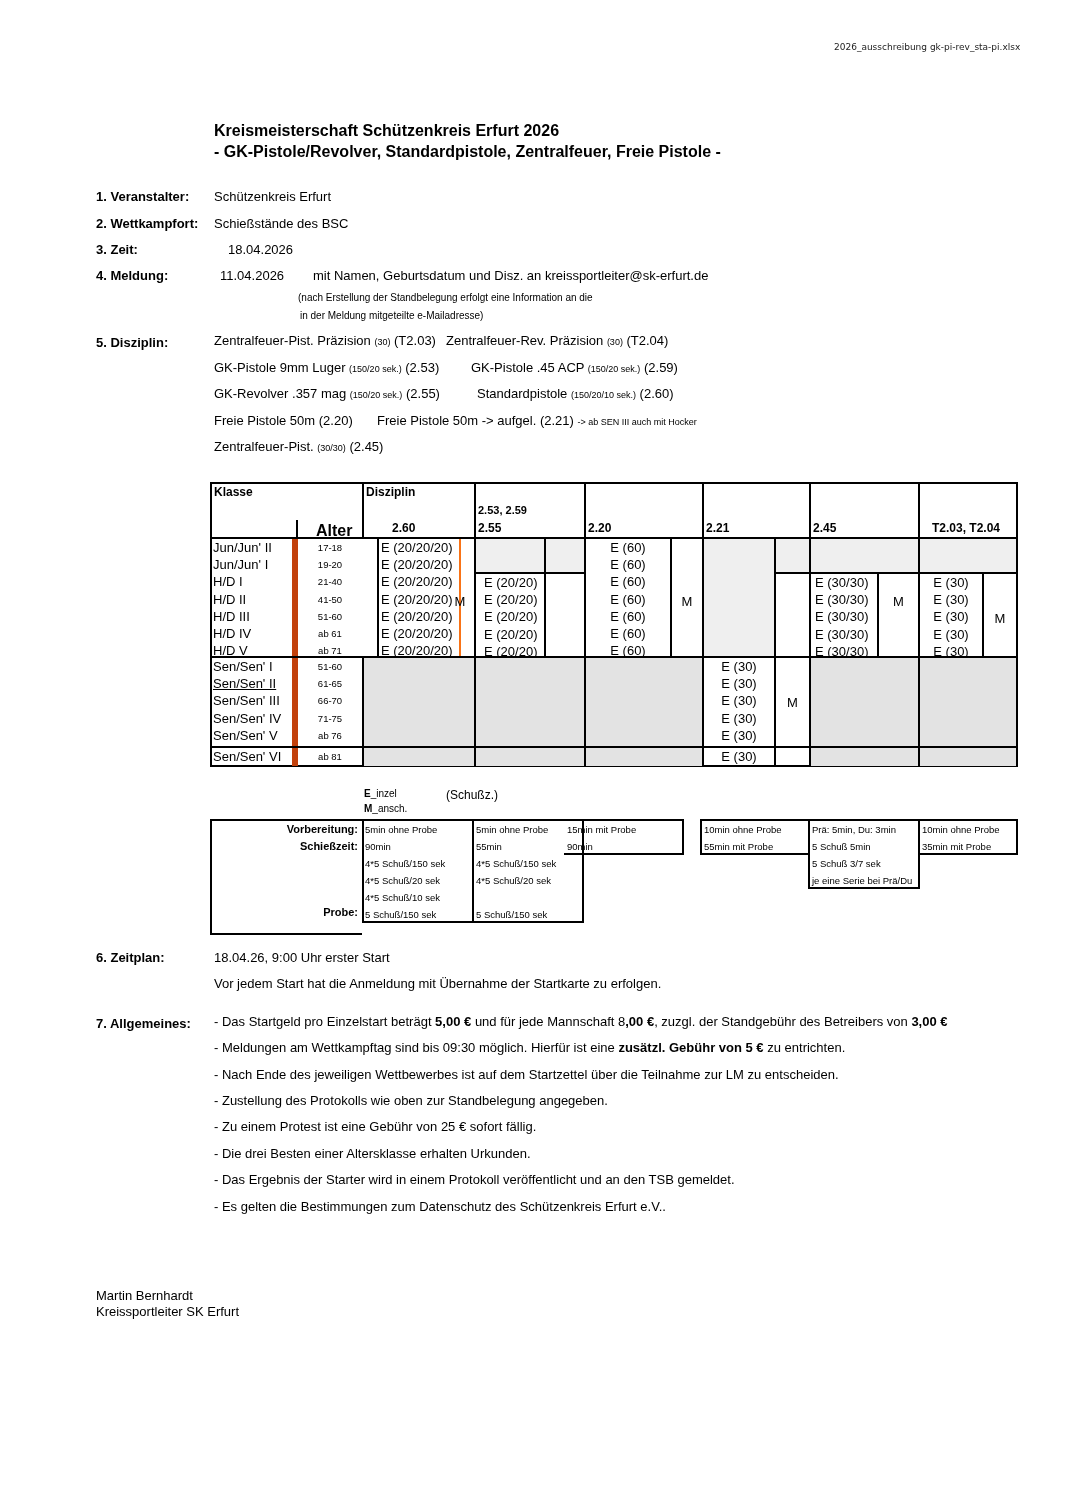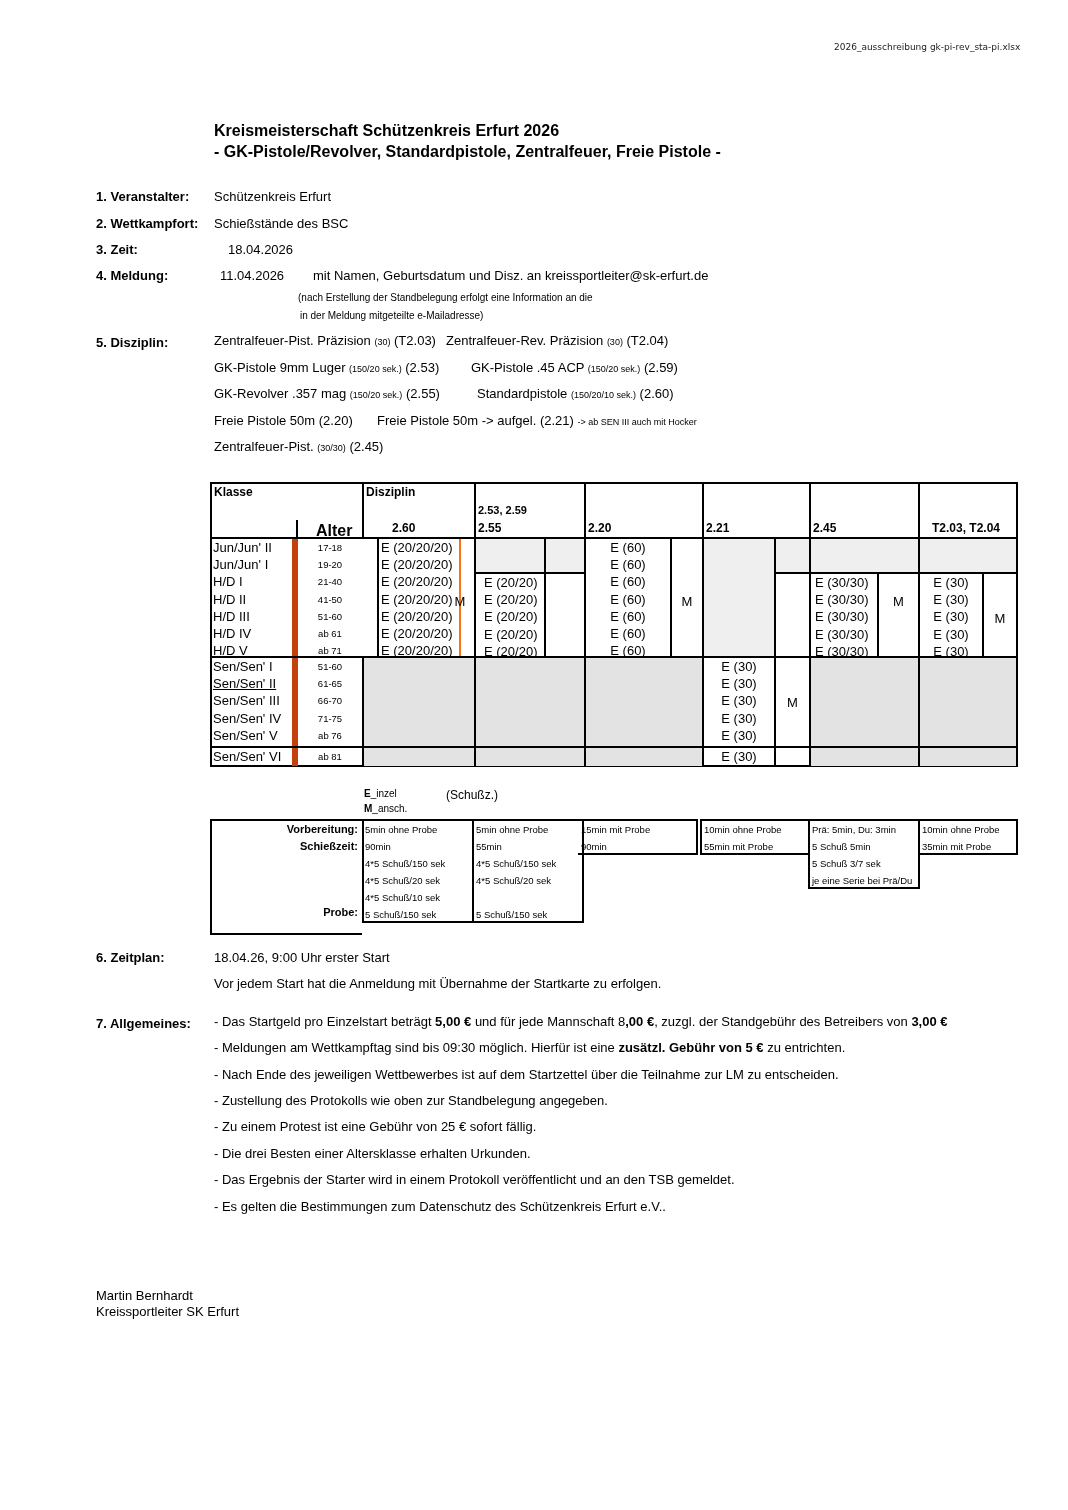--- a/index.html
+++ b/index.html
@@ -260,21 +260,21 @@
   <div>5 Schuß/150 sek</div>
 </div>
 <div class="abs t2" style="left:472px; top:819px; width:112px; height:104px; border:2px solid #000; box-sizing:border-box; padding-left:2px;">
   <div>5min ohne Probe</div>
   <div>55min</div>
   <div>4*5 Schuß/150 sek</div>
   <div>4*5 Schuß/20 sek</div>
   <div style="height:17px;"></div>
   <div>5 Schuß/150 sek</div>
 </div>
-<div class="abs t2" style="left:578px; top:819px; width:120px; height:36px; border:2px solid #000; border-left:none; box-sizing:border-box; padding-left:3px;">
+<div class="abs t2" style="left:564px; top:819px; width:120px; height:36px; border:2px solid #000; border-left:none; box-sizing:border-box; padding-left:3px;">
   <div>15min mit Probe</div>
   <div>90min</div>
 </div>
 <div class="abs t2" style="left:700px; top:819px; width:110px; height:36px; border:2px solid #000; box-sizing:border-box; padding-left:2px;">
   <div>10min ohne Probe</div>
   <div>55min mit Probe</div>
 </div>
 <div class="abs t2" style="left:808px; top:819px; width:112px; height:70px; border:2px solid #000; box-sizing:border-box; padding-left:2px;">
   <div>Prä: 5min, Du: 3min</div>
   <div>5 Schuß 5min</div>

